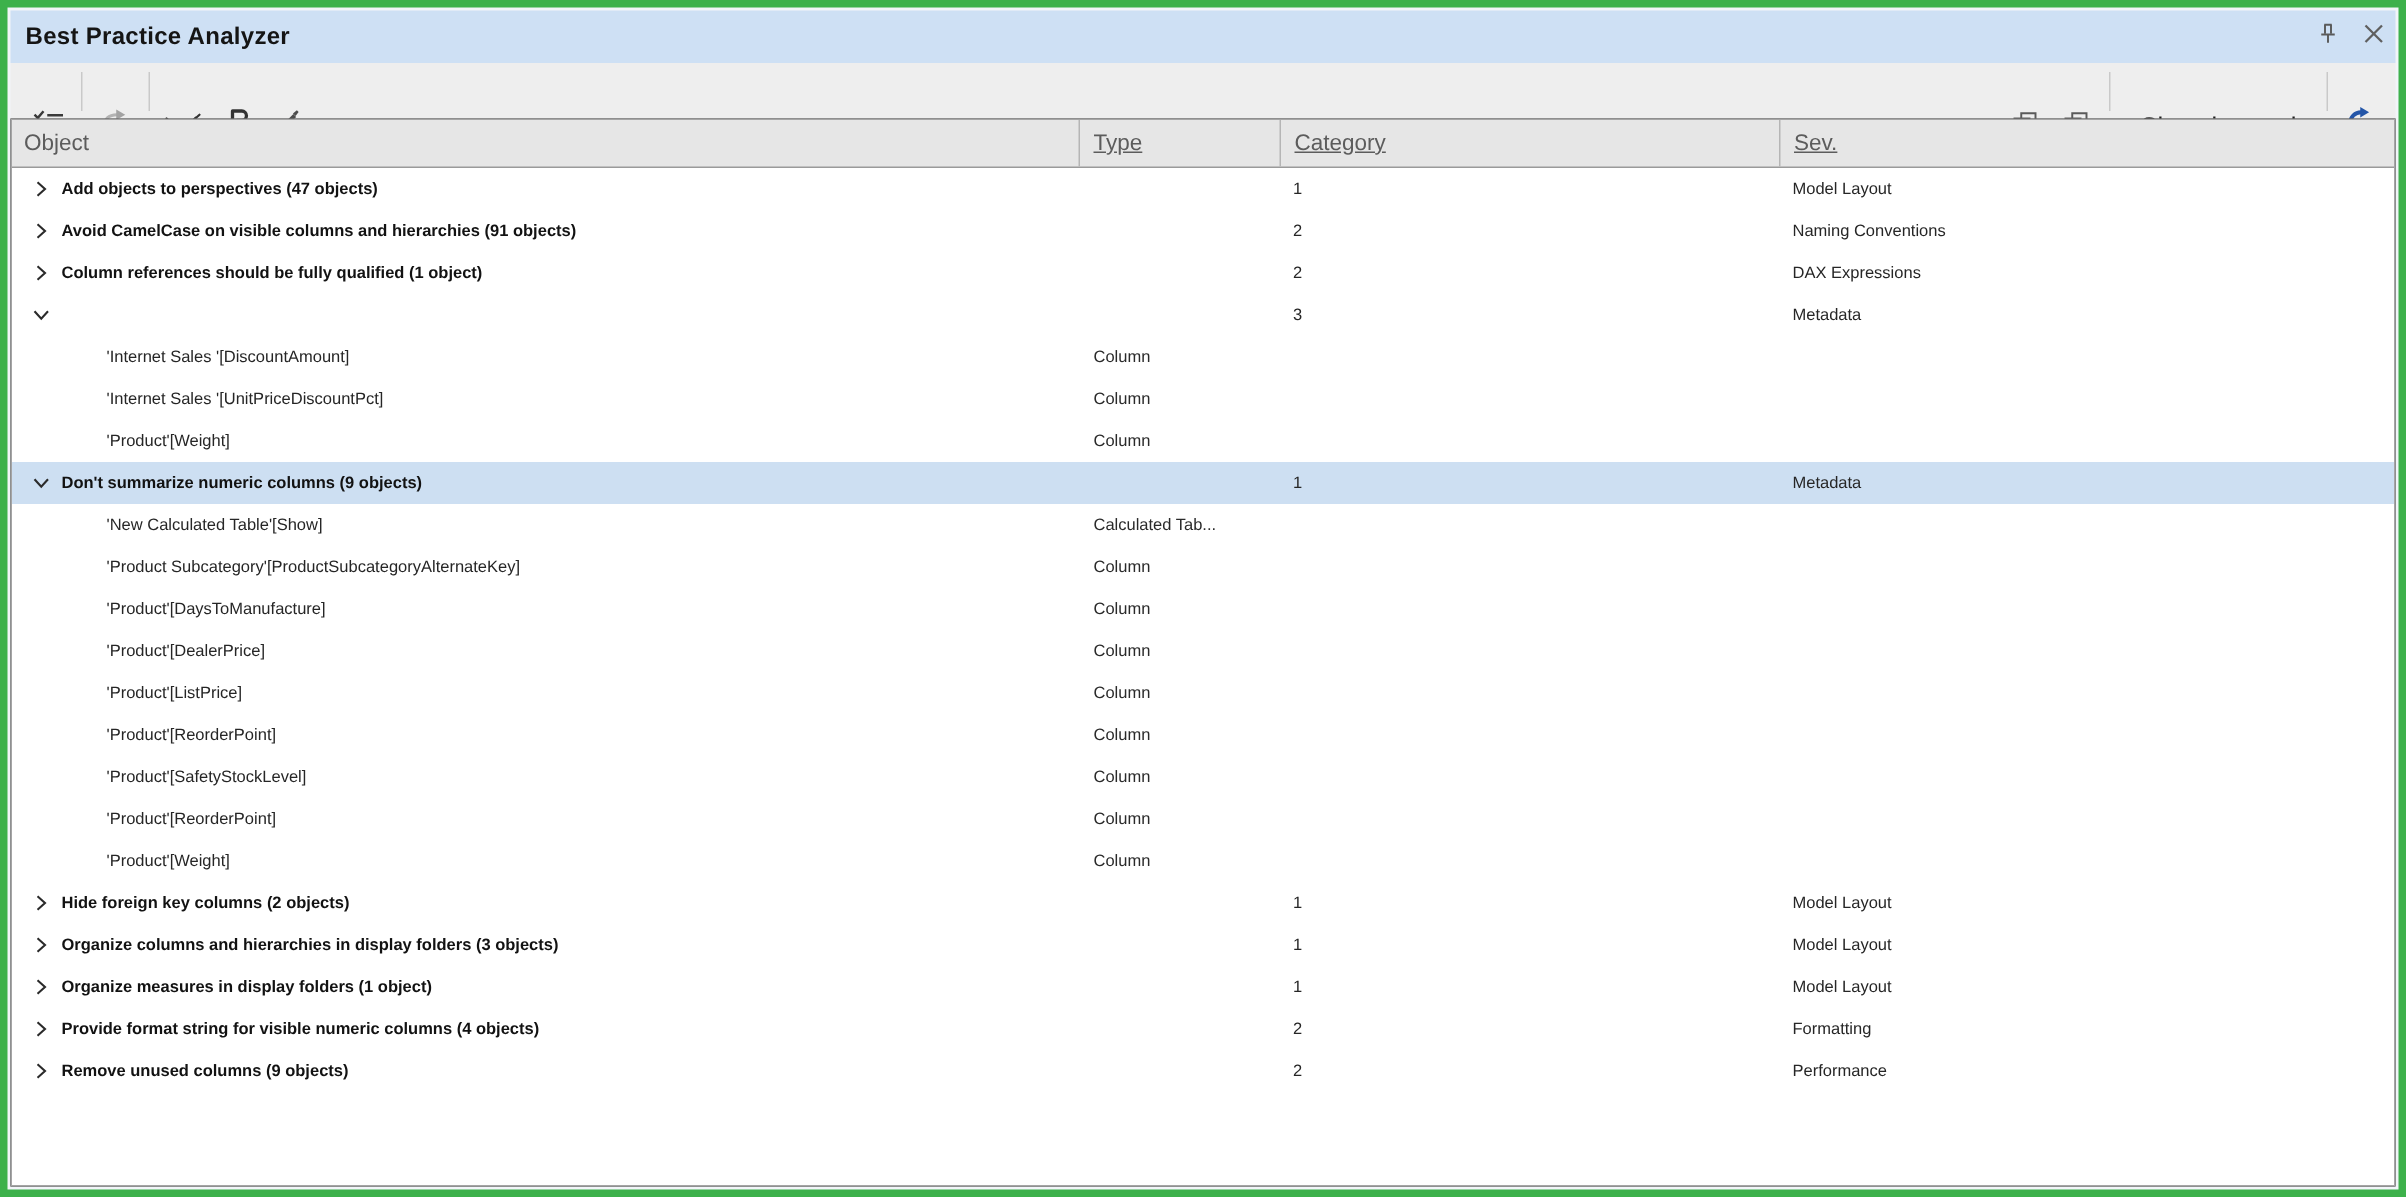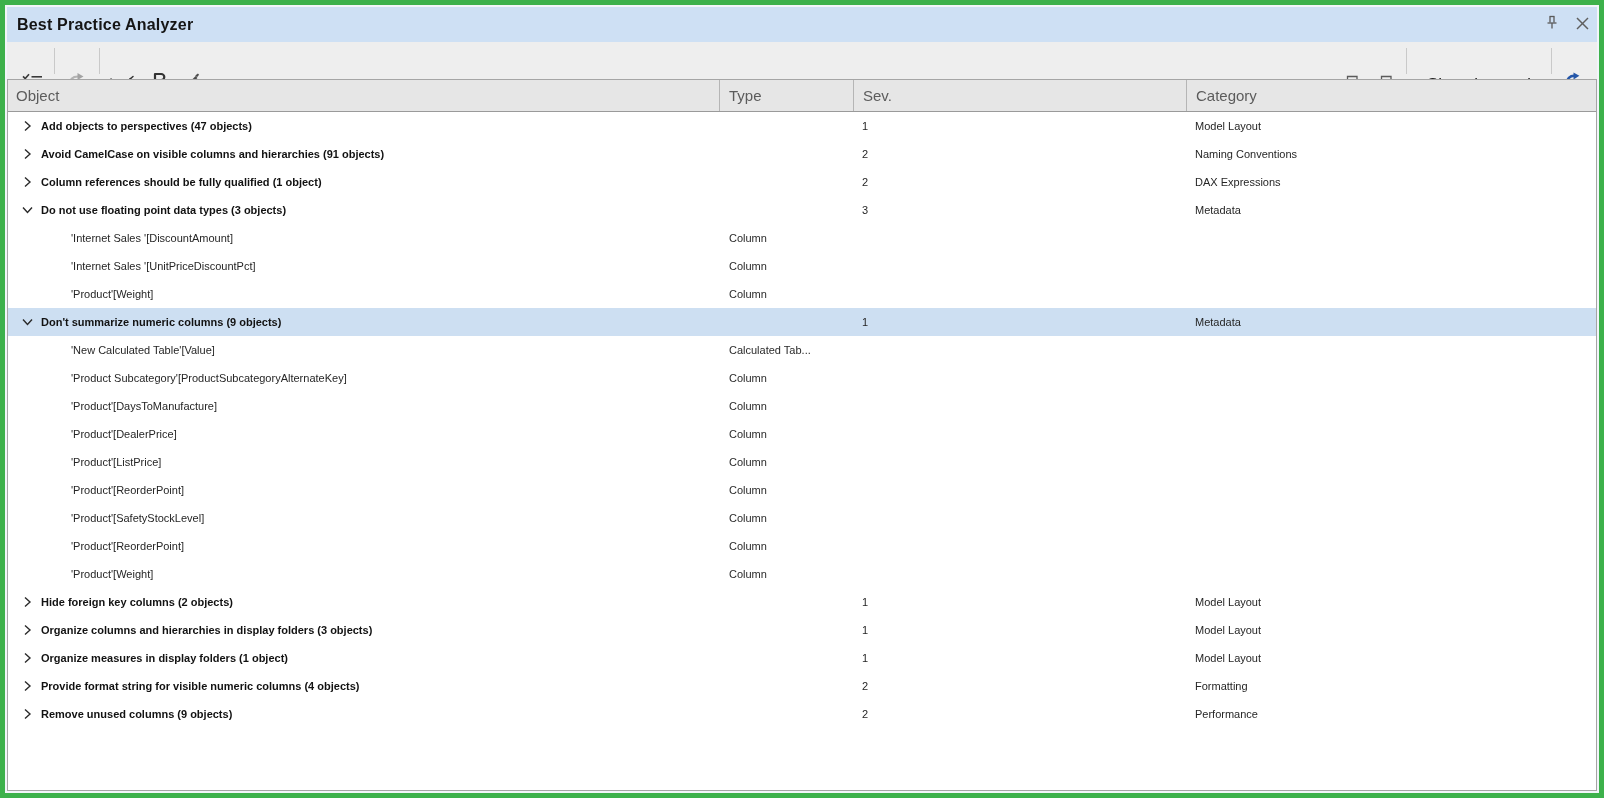--- a/index.html
+++ b/index.html
@@ -18,21 +18,21 @@
   .tbtn { min-width:34px; height:30px; display:flex; align-items:center; justify-content:center; border:1px solid transparent;margin-top:48px; }
   .tbtn.text { font-size:17px; color:#1c1c1c; padding:0 14px; }
   .tsep { width:1px; height:26px; background:#c9c9c9; margin:0 5px; }
   .toolbar-spacer { flex:1; }
 
   
   .table-panel { flex:1; border:1px solid #a5a5a5; background:#000000; overflow:hidden; display:flex; flex-direction:column; }
   .hdr { display:grid; grid-template-columns:711px 134px 333px 1fr; height:32px; background:#e6e6e6;
          border-bottom:1px solid #9a9a9a; color:#5c5c5c; font-size:15px; line-height:31px; flex:none; }
   .hcell { padding-left:8px; white-space:nowrap; overflow:hidden; }
-  .hcell + .hcell { border-left:1px solid #b5b5b5; padding-left:9px; }
+  .hcell + .hcell { border-left:1px solid #b5b5b5; padding-left:9px;text-decoration:underline; }
 
   .rows { flex:1; background:#fff; }
   .row { display:grid; grid-template-columns:711px 134px 333px 1fr; height:28px; line-height:28px;
          font-size:11px; color:#262626; }
   .row.selected { background:#cddff2; }
   .cell { white-space:nowrap; overflow:hidden; }
   .obj-cell { display:flex; align-items:center; padding-left:12px; }
   .chev { width:14px; margin-right:7px; display:inline-flex; align-items:center; justify-content:center; flex:none; }
   .chev.expanded svg { transform:rotate(90deg); }
   .row.rule .obj-label { font-weight:bold; color:#121212; }
@@ -167,22 +167,22 @@
             <polygon points="10.5,0.4 16.4,3.8 10.5,7.4" fill="#2456a8"></polygon>
           </svg>
         </span>
       </span>
     </div>
 
     <div class="table-panel">
       <div class="hdr">
         <div class="hcell">Object</div>
         <div class="hcell">Type</div>
+        <div class="hcell">Category</div>
         <div class="hcell">Sev.</div>
-        <div class="hcell">Category</div>
       </div>
       <div class="rows" id="rows">
           <div class="row rule">
             <div class="cell obj-cell">
               <span class="chev">
                 <svg width="9" height="12" viewBox="0 0 9 12">
                   <polyline points="2,1.5 7,6 2,10.5" fill="none" stroke="#2b2b2b" stroke-width="1.4"></polyline>
                 </svg>
               </span>
               <span class="obj-label">Add objects to perspectives (47 objects)</span>
@@ -217,21 +217,20 @@
             <div class="cell sev-cell">2</div>
             <div class="cell cat-cell">DAX Expressions</div>
           </div>
           <div class="row rule">
             <div class="cell obj-cell">
               <span class="chev expanded">
                 <svg width="9" height="12" viewBox="0 0 9 12">
                   <polyline points="2,1.5 7,6 2,10.5" fill="none" stroke="#2b2b2b" stroke-width="1.4"></polyline>
                 </svg>
               </span>
-              <span class="obj-label">Do not use floating point data types (3 objects)</span>
             </div>
             <div class="cell type-cell"></div>
             <div class="cell sev-cell">3</div>
             <div class="cell cat-cell">Metadata</div>
           </div>
           <div class="row child">
             <div class="cell obj-cell">
               <span class="obj-label">'Internet Sales '[DiscountAmount]</span>
             </div>
             <div class="cell type-cell">Column</div>
@@ -262,21 +261,21 @@
                 </svg>
               </span>
               <span class="obj-label">Don't summarize numeric columns (9 objects)</span>
             </div>
             <div class="cell type-cell"></div>
             <div class="cell sev-cell">1</div>
             <div class="cell cat-cell">Metadata</div>
           </div>
           <div class="row child">
             <div class="cell obj-cell">
-              <span class="obj-label">'New Calculated Table'[Value]</span>
+              <span class="obj-label">'New Calculated Table'[Show]</span>
             </div>
             <div class="cell type-cell">Calculated Tab...</div>
             <div class="cell sev-cell"></div>
             <div class="cell cat-cell"></div>
           </div>
           <div class="row child">
             <div class="cell obj-cell">
               <span class="obj-label">'Product Subcategory'[ProductSubcategoryAlternateKey]</span>
             </div>
             <div class="cell type-cell">Column</div>

